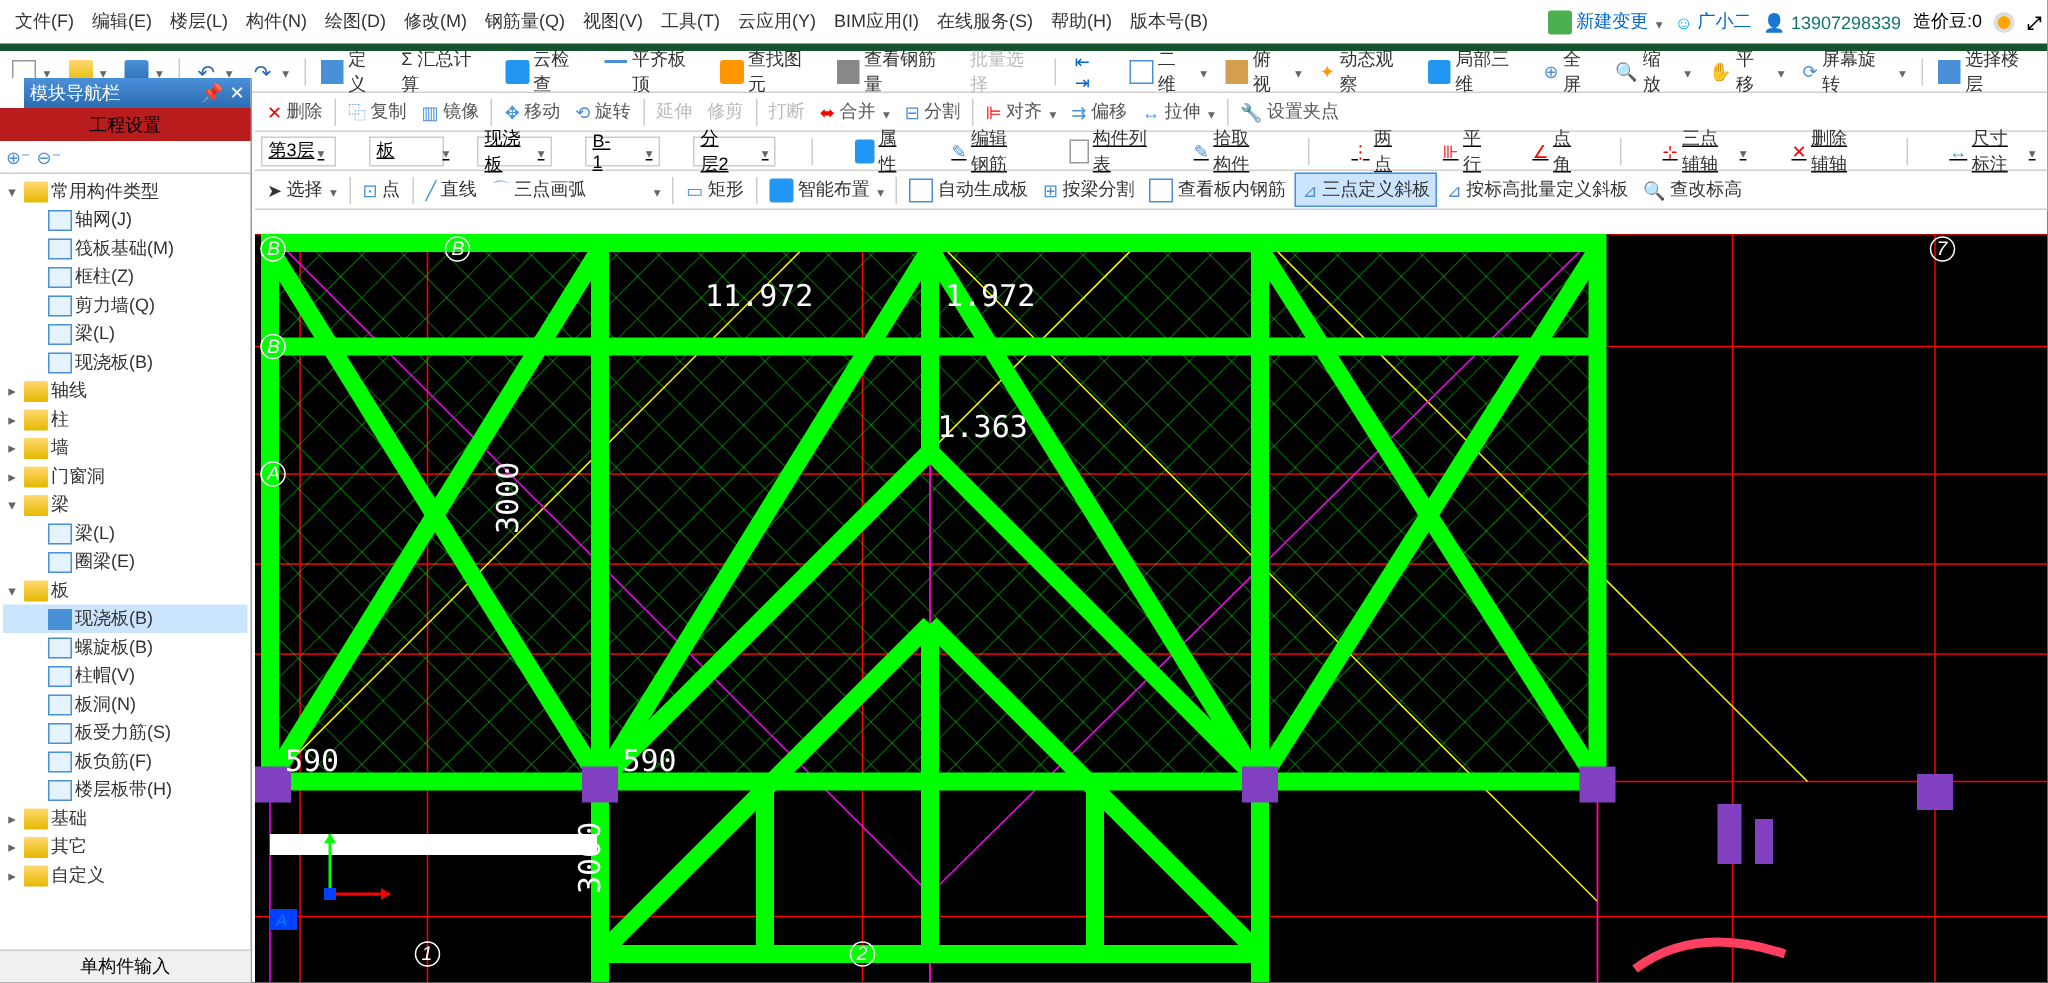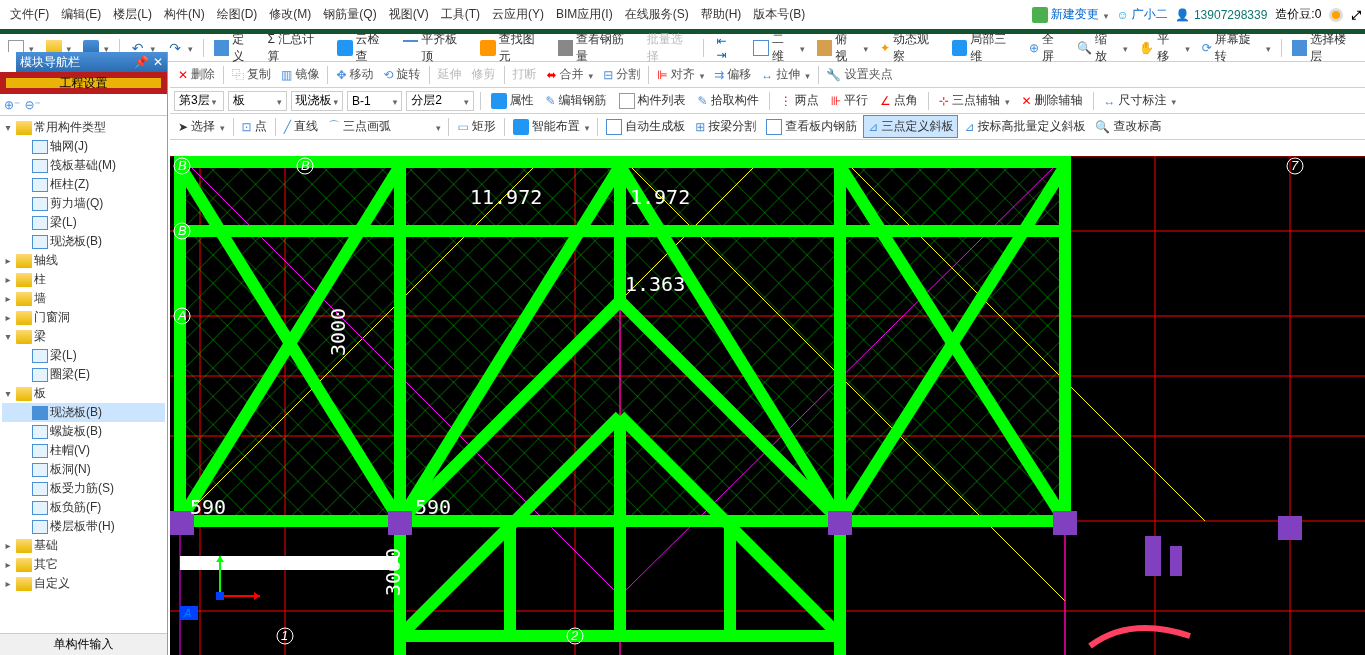--- a/index.html
+++ b/index.html
@@ -25,33 +25,33 @@
 .icon-orange { background: #ff9800; border-radius: 2px; }
 .icon-blue { background: #2196F3; border-radius: 2px; }
 .dropdown-arrow::after { content: "▾"; font-size: 9px; color: #666; margin-left: 2px; }
 
 
 .edit-toolbar { height: 26px; background: #fff; display: flex; align-items: center; padding: 0 4px; border-bottom: 1px solid #d0d0d0; gap: 2px; margin-left: 170px; }
 .edit-toolbar .tb-btn { color: #555; }
 .tb-btn.disabled { color: #bbb; }
 
 
-.filter-toolbar { height: 26px; background: #fff; display: flex; align-items: center; padding: 0 4px; border-bottom: 1px solid #d0d0d0; gap: 4px; margin-left: 170px; }
+.filter-toolbar { height: 26px; background: #fff; display: flex; align-items: center; padding: 0 4px; border-bottom: 1px solid #d0d0d0; gap: 22px; margin-left: 170px; text-decoration: underline; }
 .filter-select { height: 20px; border: 1px solid #ccc; padding: 0 4px; background: #fff; min-width: 50px; display: inline-flex; align-items: center; }
 
 
 .draw-toolbar { height: 26px; background: #fff; display: flex; align-items: center; padding: 0 4px; border-bottom: 1px solid #d0d0d0; gap: 2px; margin-left: 170px; }
 .tb-btn.active { background: #cce5ff; border: 1px solid #4a90d9; }
 
 
 .left-panel { position: absolute; left: 0; top: 52px; width: 168px; height: 603px; background: #fff; border-right: 1px solid #999; }
 .panel-title { background: linear-gradient(#4a90d9, #2b6cb0); color: #fff; height: 20px; display: flex; align-items: center; padding: 0 4px; font-size: 11px; margin-left: 16px; }
 .panel-title .pin { margin-left: auto; cursor: pointer; }
 .panel-title .close { cursor: pointer; margin-left: 4px; }
-.panel-section { height: 22px; display: flex; align-items: center; justify-content: center; background: #eab308; border: 6px solid #b91c1c; cursor: pointer; }
+.panel-section { height: 22px; display: flex; align-items: center; justify-content: center; background: #b91c1c; border: 1px solid #b91c1c; cursor: pointer; }
 .panel-toolbar { height: 22px; display: flex; align-items: center; padding: 0 4px; gap: 4px; border-bottom: 1px solid #ccc; }
 .tree { padding: 2px; overflow-y: auto; height: 480px; }
 .tree-item { display: flex; align-items: center; padding: 1px 0; cursor: pointer; white-space: nowrap; }
 .tree-item.selected { background: #cce5ff; }
 .tree-toggle { width: 12px; text-align: center; color: #666; font-size: 10px; }
 .tree-icon { width: 16px; height: 14px; margin: 0 2px; display: inline-block; }
 .folder-icon { background: linear-gradient(#ffd970, #e6b800); border-radius: 1px; }
 .folder-open { background: linear-gradient(#ffd970, #e6b800); border-radius: 1px; position: relative; }
 .item-icon { border: 1px solid #4a90d9; background: #e5f3ff; }
 .tree-label { color: #333; }

